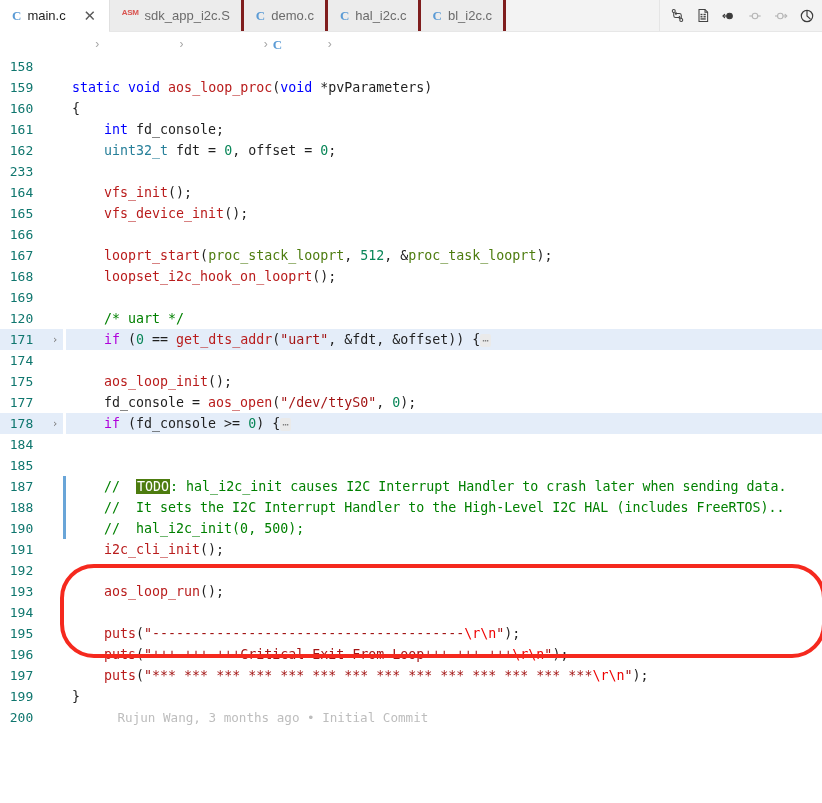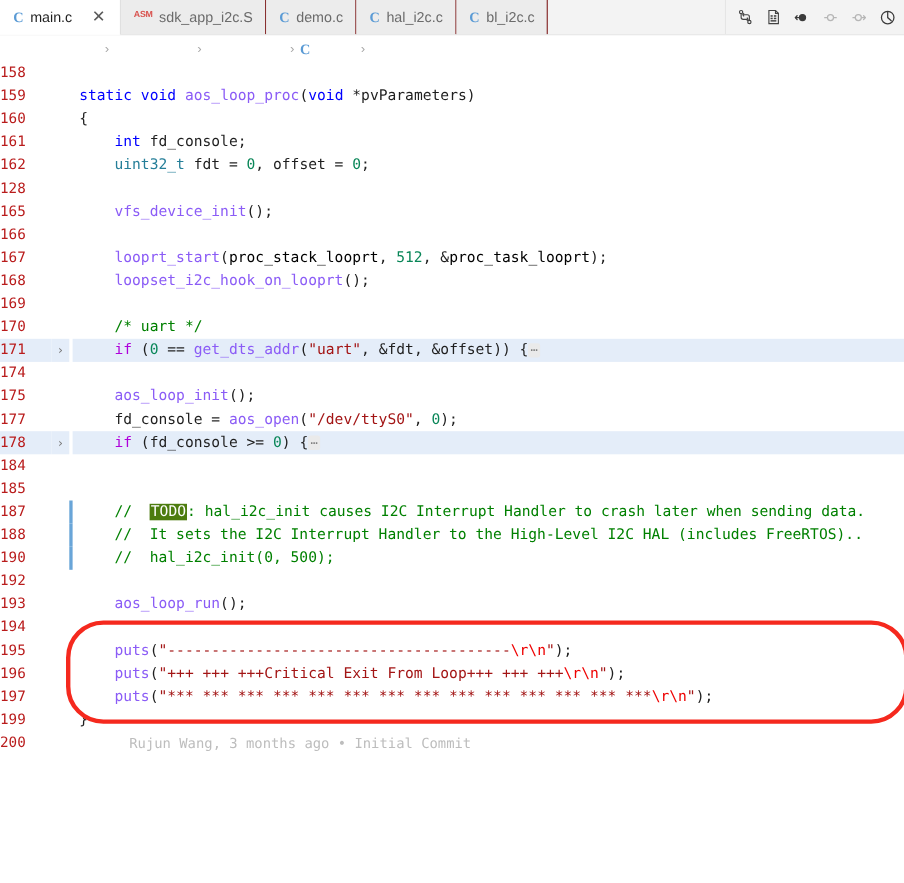--- a/index.html
+++ b/index.html
@@ -12,21 +12,21 @@
   
   .tabbar{
     display:flex;align-items:stretch;height:31px;
     background:#f3f3f3;border-bottom:1px solid #e7e7e7;
     position:relative;
   }
   .tab{
     display:flex;align-items:center;gap:6px;
     padding:0 11px 0 12px;height:31px;
     font-size:13px;color:#6b6b6b;
-    background:#ececec;border-right:1px solid #7f1d1d;
+    background:#ececec;border-right:3px solid #7f1d1d;
     white-space:nowrap;cursor:pointer;position:relative;
   }
   .tab.active{
     background:#ffffff;color:#1f1f1f;
     border-right:1px solid #e0e0e0;
   }
   .tab.active::before{
     content:"";position:absolute;left:0;right:0;bottom:-1px;height:1px;background:#ffffff;
   }
   .ficon{
@@ -67,47 +67,47 @@
   .editor{
     position:relative;height:748px;background:#ffffff;overflow:hidden;
     font-family:"DejaVu Sans Mono","Liberation Mono",monospace;
     font-size:13.3px;line-height:21px;
   }
   .row{
     display:flex;align-items:stretch;height:21px;position:relative;
   }
   .row.hl .code,.row.hl .gutter,.row.hl .fold{background:#e4edf9;}
   .gutter{
-    width:43px;min-width:43px;text-align:left;
-    color:#b91c1c;padding-right:4px;
+    width:43px;min-width:43px;text-align:center;
+    color:#0f766e;padding-right:4px;
     font-family:"DejaVu Sans Mono","Liberation Mono",monospace;
     font-size:13px;line-height:21px;
     user-select:none;
   }
   .fold{
     width:16px;min-width:16px;color:#7a7a7a;font-size:11px;
     line-height:21px;text-align:center;user-select:none;cursor:pointer;
   }
   .dirty{
     width:3px;min-width:3px;background:transparent;
   }
   .row.changed .dirty{background:#69a5d8;}
   .code{
     flex:1;padding-left:6px;white-space:pre;
     line-height:21px;color:#1f1f1f;position:relative;
   }
   
   .kw{color:#0000ff;}
   .kw2{color:#af00db;}
   .typ{color:#267f99;}
-  .fn{color:#8b5cf6;}
+  .fn{color:#b91c1c;}
   .num{color:#098658;}
   .str{color:#a31515;}
   .cmt{color:#008000;}
-  .cst{color:#000000;}
+  .cst{color:#4d7c0f;}
   .esc{color:#ee0000;text-align:right;}
   .todo{background:#4d7c0f;color:#ffffff;padding:0 1px;}
   .foldmark{
     color:#808080;background:#eaeaea;border-radius:2px;
     padding:0 2px;font-size:11px;
   }
   
   .blame{
     color:#bdbdbd;font-style:normal;
     font-family:"DejaVu Sans Mono","Liberation Mono",monospace;
@@ -249,24 +249,30 @@
         <div class="dirty"></div>
         <div class="code">    <span class="kw">int</span> fd_console;</div>
       </div>
       <div class="row">
         <div class="gutter">162</div>
         <div class="fold"></div>
         <div class="dirty"></div>
         <div class="code">    <span class="typ">uint32_t</span> fdt = <span class="num">0</span>, offset = <span class="num">0</span>;</div>
       </div>
       <div class="row">
-        <div class="gutter">128</div>
-        <div class="fold"></div>
-        <div class="dirty"></div>
-        <div class="code">    </div>
+        <div class="gutter">233</div>
+        <div class="fold"></div>
+        <div class="dirty"></div>
+        <div class="code">    </div>
+      </div>
+      <div class="row">
+        <div class="gutter">164</div>
+        <div class="fold"></div>
+        <div class="dirty"></div>
+        <div class="code">    <span class="fn">vfs_init</span>();</div>
       </div>
       <div class="row">
         <div class="gutter">165</div>
         <div class="fold"></div>
         <div class="dirty"></div>
         <div class="code">    <span class="fn">vfs_device_init</span>();</div>
       </div>
       <div class="row">
         <div class="gutter">166</div>
         <div class="fold"></div>
@@ -285,21 +291,21 @@
         <div class="dirty"></div>
         <div class="code">    <span class="fn">loopset_i2c_hook_on_looprt</span>();</div>
       </div>
       <div class="row">
         <div class="gutter">169</div>
         <div class="fold"></div>
         <div class="dirty"></div>
         <div class="code">    </div>
       </div>
       <div class="row">
-        <div class="gutter">170</div>
+        <div class="gutter">120</div>
         <div class="fold"></div>
         <div class="dirty"></div>
         <div class="code">    <span class="cmt">/* uart */</span></div>
       </div>
       <div class="row hl">
         <div class="gutter">171</div>
         <div class="fold">›</div>
         <div class="dirty"></div>
         <div class="code">    <span class="kw2">if</span> (<span class="num">0</span> == <span class="fn">get_dts_addr</span>(<span class="str">"uart"</span>, &amp;fdt, &amp;offset)) {<span class="foldmark">⋯</span></div>
       </div>
@@ -349,20 +355,26 @@
         <div class="gutter">188</div>
         <div class="fold"></div>
         <div class="dirty"></div>
         <div class="code">    <span class="cmt">//  It sets the I2C Interrupt Handler to the High-Level I2C HAL (includes FreeRTOS)..</span></div>
       </div>
       <div class="row changed">
         <div class="gutter">190</div>
         <div class="fold"></div>
         <div class="dirty"></div>
         <div class="code">    <span class="cmt">//  hal_i2c_init(0, 500);</span></div>
+      </div>
+      <div class="row">
+        <div class="gutter">191</div>
+        <div class="fold"></div>
+        <div class="dirty"></div>
+        <div class="code">    <span class="fn">i2c_cli_init</span>();</div>
       </div>
       <div class="row">
         <div class="gutter">192</div>
         <div class="fold"></div>
         <div class="dirty"></div>
         <div class="code">    </div>
       </div>
       <div class="row">
         <div class="gutter">193</div>
         <div class="fold"></div>

